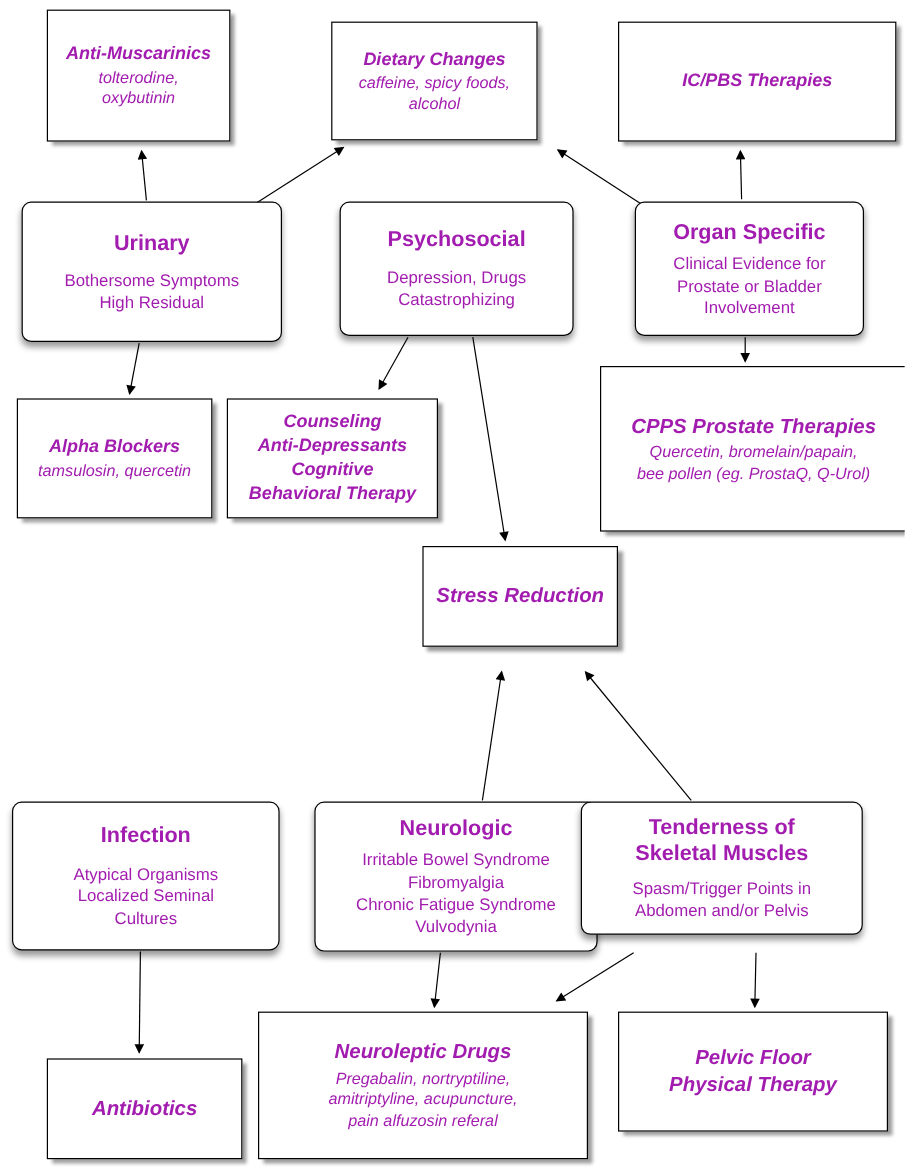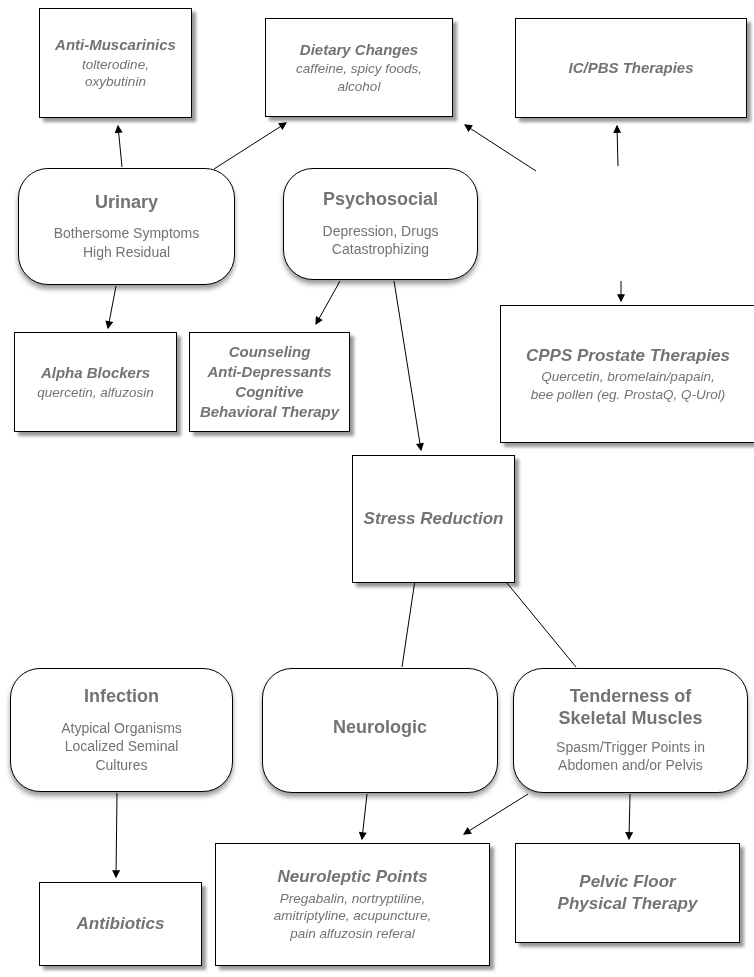--- a/index.html
+++ b/index.html
@@ -1,27 +1,27 @@
 <!DOCTYPE html>
 <html><head>
 <meta charset="utf-8">
 <style>
   html,body{margin:0;padding:0;background:#fff;}
   #canvas{
     position:relative;width:754px;height:977px;background:#ffffff;overflow:hidden;
-    font-family:"Liberation Sans", sans-serif;color:#737373;
+    font-family:"Liberation Sans", sans-serif;color:#a21caf;
   }
   #edges{position:absolute;left:0;top:0;width:754px;height:977px;pointer-events:none;}
   .node{
     position:absolute;background:#fff;border:1px solid #000;
     display:flex;flex-direction:column;align-items:center;justify-content:center;
     text-align:center;box-sizing:border-box;padding:4px 6px;
   }
   .rect{box-shadow:4px 4px 3px rgba(0,0,0,0.40);}
-  .rounded{border-radius:30px;box-shadow:0 4px 5px rgba(0,0,0,0.40);}
+  .rounded{border-radius:8px;box-shadow:0 4px 5px rgba(0,0,0,0.40);}
   .ttl,.body{white-space:pre-line;}
   .rounded .ttl{font-size:18px;font-weight:bold;line-height:1.2;margin-bottom:11px;}
   .rounded .body{font-size:14px;line-height:1.32;}
   .rect .ttl{font-size:15px;font-weight:bold;font-style:italic;line-height:1.32;}
   .rect .ttl.lg{font-size:17px;}
   .rect .body{font-size:13.5px;font-style:italic;line-height:1.3;}
   .rect .ttl + .body{margin-top:1px;}
   line{stroke:#000;stroke-width:1;}
 </style>
 </head>
@@ -49,81 +49,91 @@
     <line x1="367" y1="794" x2="362" y2="839" marker-end="url(#arrow)"></line>
     <line x1="528" y1="794" x2="464" y2="834" marker-end="url(#arrow)"></line>
     <line x1="630" y1="794" x2="629" y2="839" marker-end="url(#arrow)"></line>
   </svg>
 
   <div class="node rect" style="left:39px;top:8px;width:153px;height:110px">
     <div class="ttl">Anti-Muscarinics</div>
     <div class="body">tolterodine,
 oxybutinin</div>
   </div>
-  <div class="node rect" style="left:265px;top:18px;width:188px;height:99px">
+  <div class="node rect" style="left:276px;top:18px;width:172px;height:99px">
     <div class="ttl">Dietary Changes</div>
     <div class="body">caffeine, spicy foods,
 alcohol</div>
   </div>
   <div class="node rect" style="left:515px;top:18px;width:232px;height:100px">
     <div class="ttl">IC/PBS Therapies</div>
   </div>
 
   <div class="node rounded" style="left:18px;top:168px;width:217px;height:117px">
     <div class="ttl">Urinary</div>
     <div class="body">Bothersome Symptoms
 High Residual</div>
   </div>
   <div class="node rounded" style="left:283px;top:168px;width:195px;height:112px">
     <div class="ttl">Psychosocial</div>
     <div class="body">Depression, Drugs
 Catastrophizing</div>
   </div>
+  <div class="node rounded" style="left:529px;top:168px;width:191px;height:112px">
+    <div class="ttl" style="margin-bottom:6px">Organ Specific</div>
+    <div class="body">Clinical Evidence for
+Prostate or Bladder
+Involvement</div>
+  </div>
 
   <div class="node rect" style="left:14px;top:332px;width:163px;height:100px">
     <div class="ttl">Alpha Blockers</div>
-    <div class="body">quercetin, alfuzosin</div>
+    <div class="body">tamsulosin, quercetin</div>
   </div>
-  <div class="node rect" style="left:189px;top:332px;width:161px;height:100px">
+  <div class="node rect" style="left:189px;top:332px;width:176px;height:100px">
     <div class="ttl">Counseling
 Anti-Depressants
 Cognitive
 Behavioral Therapy</div>
   </div>
   <div class="node rect" style="left:500px;top:305px;width:256px;height:138px">
     <div class="ttl lg">CPPS Prostate Therapies</div>
     <div class="body">Quercetin, bromelain/papain,
 bee pollen (eg. ProstaQ, Q-Urol)</div>
   </div>
 
-  <div class="node rect" style="left:352px;top:455px;width:163px;height:128px">
+  <div class="node rect" style="left:352px;top:455px;width:163px;height:84px">
     <div class="ttl lg">Stress Reduction</div>
   </div>
 
   <div class="node rounded" style="left:10px;top:668px;width:223px;height:124px">
     <div class="ttl">Infection</div>
     <div class="body">Atypical Organisms
 Localized Seminal
 Cultures</div>
   </div>
   <div class="node rounded" style="left:262px;top:668px;width:236px;height:125px">
     <div class="ttl" style="margin-bottom:6px">Neurologic</div>
+    <div class="body">Irritable Bowel Syndrome
+Fibromyalgia
+Chronic Fatigue Syndrome
+Vulvodynia</div>
   </div>
-  <div class="node rounded" style="left:513px;top:668px;width:235px;height:125px">
+  <div class="node rounded" style="left:484px;top:668px;width:235px;height:111px">
     <div class="ttl" style="margin-bottom:8px">Tenderness of
 Skeletal Muscles</div>
     <div class="body">Spasm/Trigger Points in
 Abdomen and/or Pelvis</div>
   </div>
 
   <div class="node rect" style="left:39px;top:882px;width:163px;height:84px">
     <div class="ttl lg">Antibiotics</div>
   </div>
   <div class="node rect" style="left:215px;top:843px;width:275px;height:123px">
-    <div class="ttl lg">Neuroleptic Points</div>
+    <div class="ttl lg">Neuroleptic Drugs</div>
     <div class="body">Pregabalin, nortryptiline,
 amitriptyline, acupuncture,
 pain alfuzosin referal</div>
   </div>
   <div class="node rect" style="left:515px;top:843px;width:225px;height:100px">
     <div class="ttl lg">Pelvic Floor
 Physical Therapy</div>
   </div>
 
 </div>

